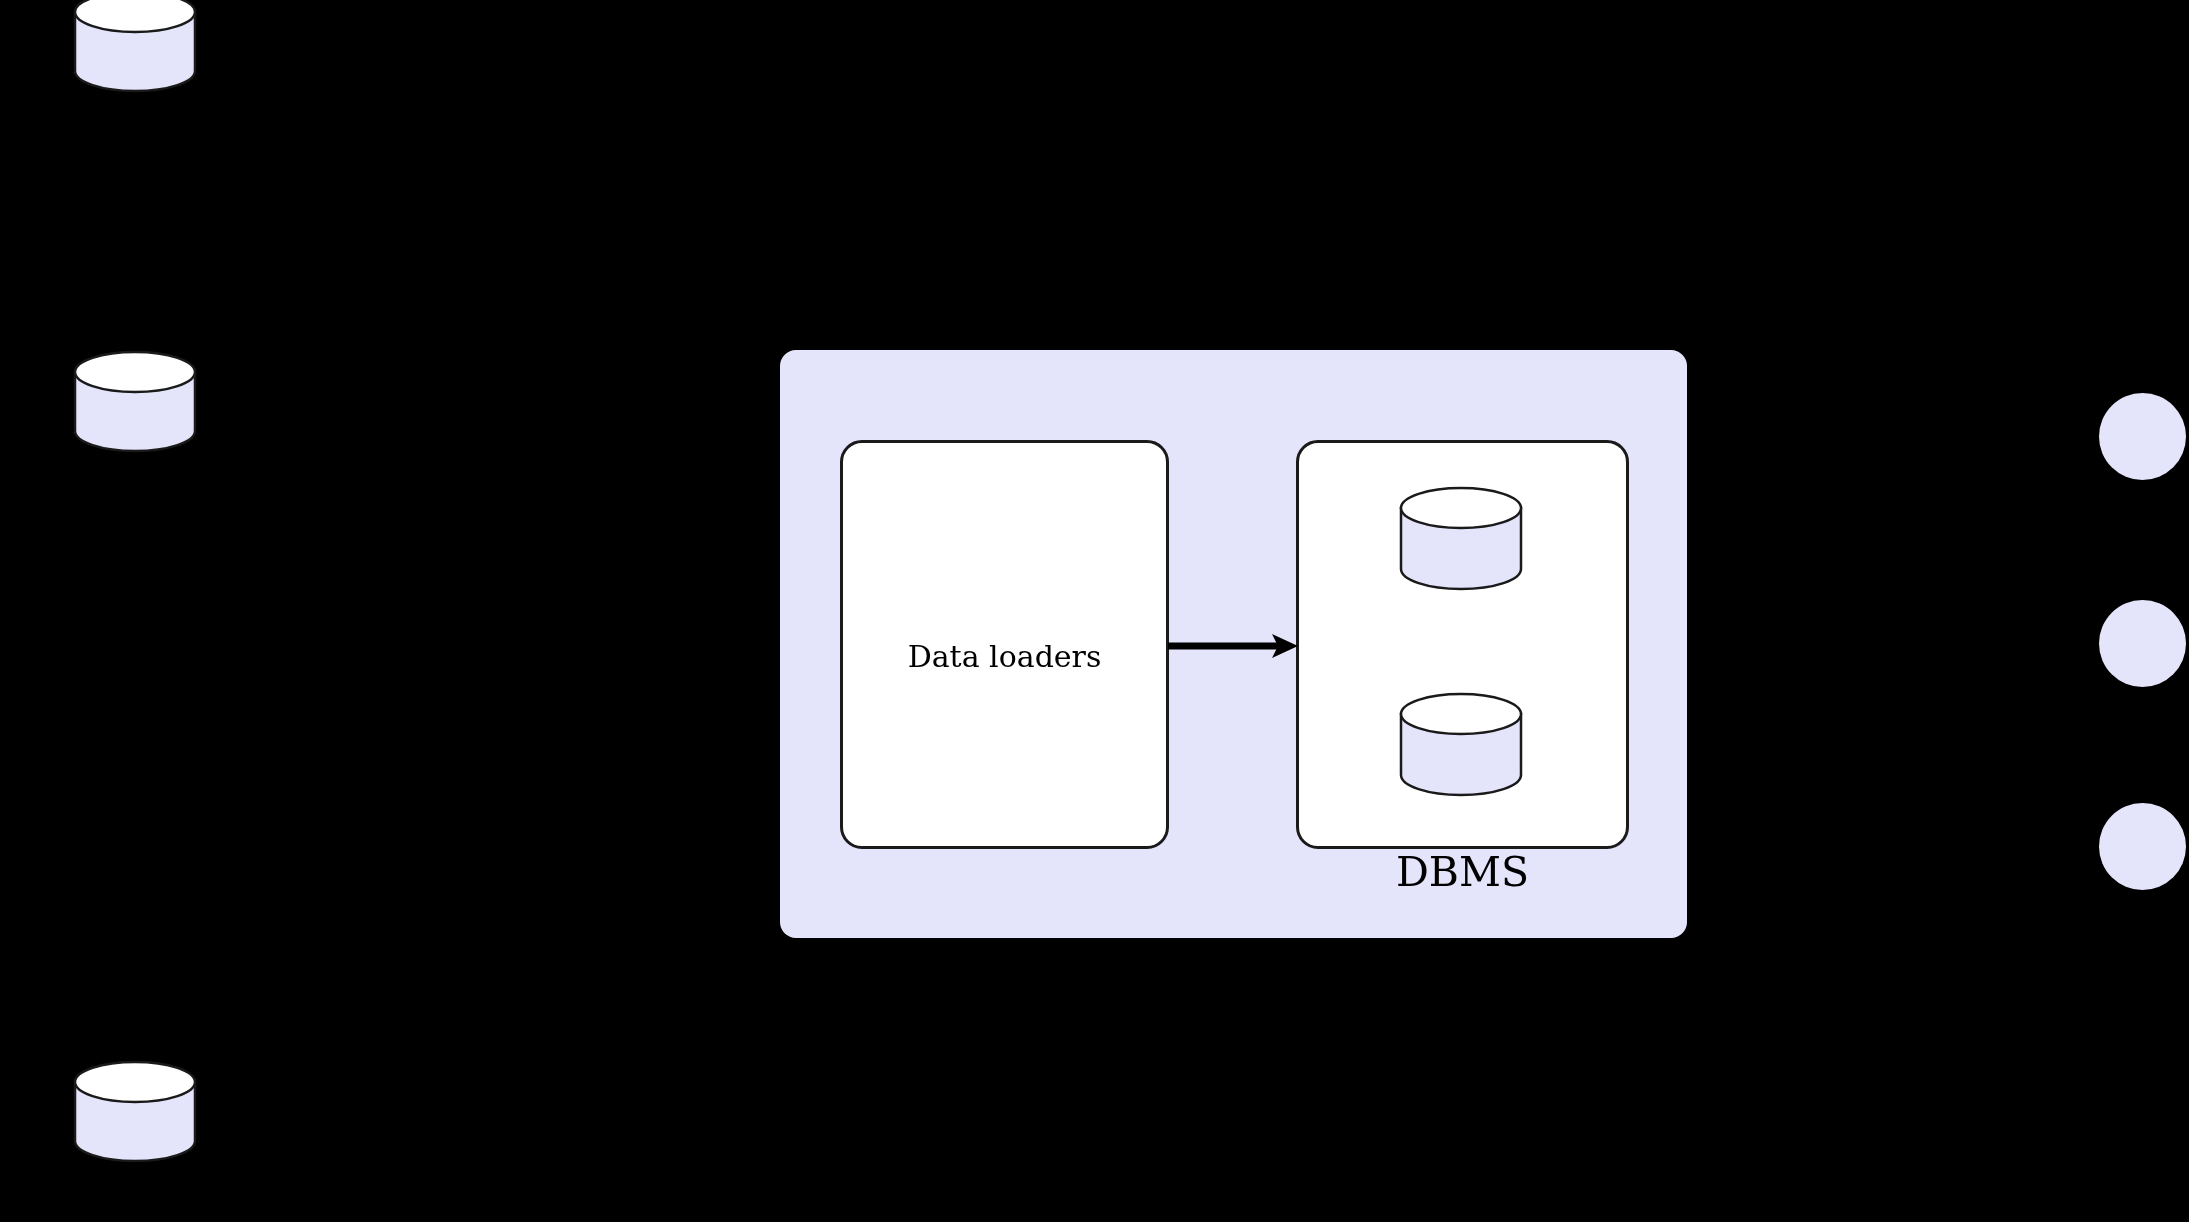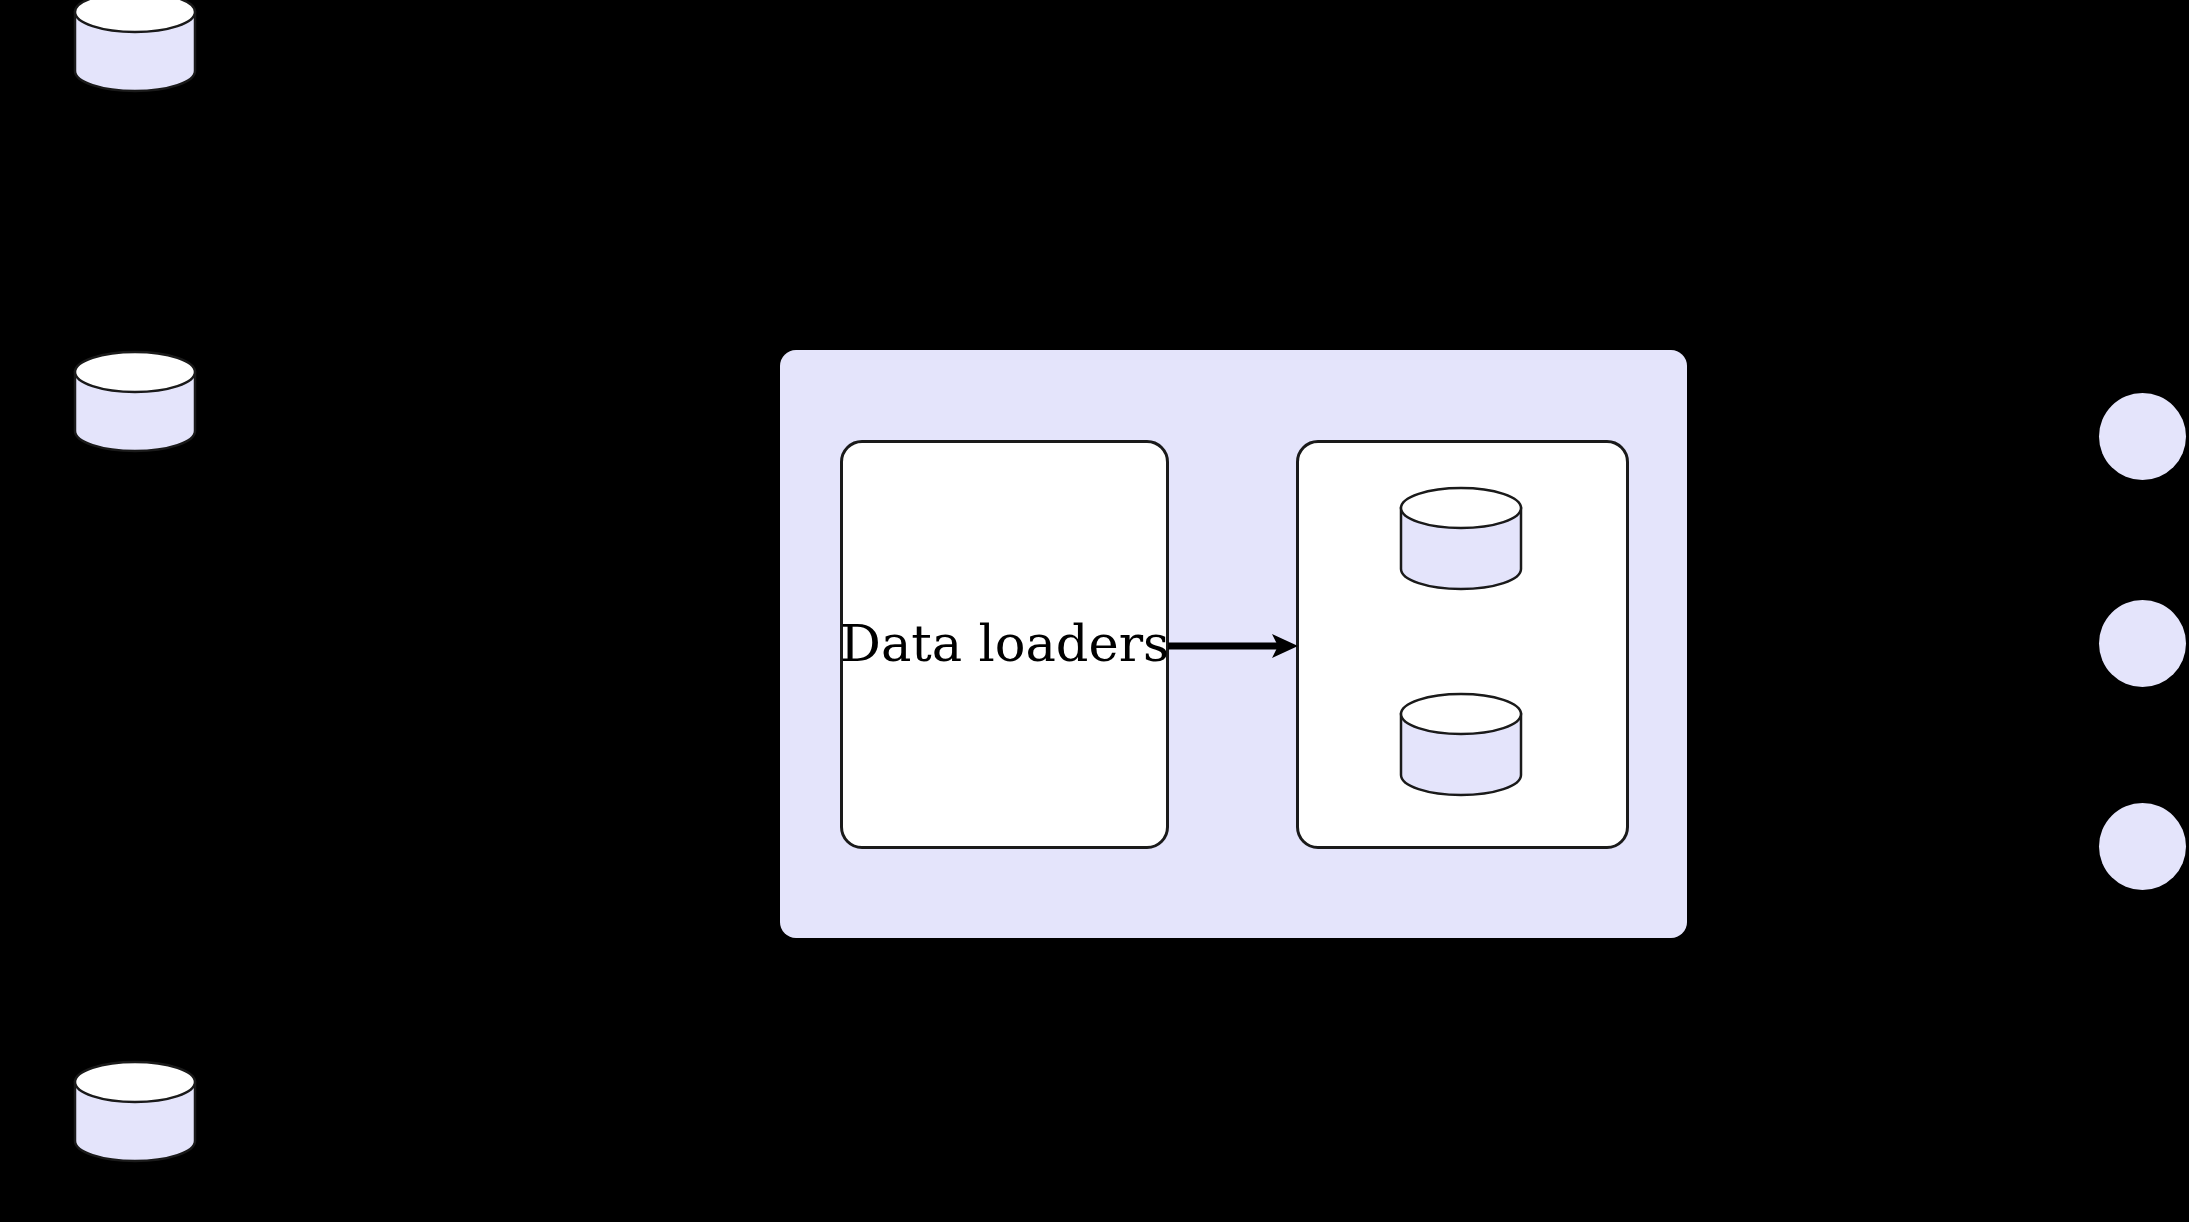--- a/index.html
+++ b/index.html
@@ -58,23 +58,24 @@
 
   
   .box-label {
     position: absolute;
     color: #000000;
     white-space: nowrap;
     line-height: 1;
   }
   .loaders-label {
     left: 840px;
-    top: 618px;
+    top: 642px;
     width: 329px;
-    font-size: 51px;
+    text-align: center;
+    font-size: 30px;
   }
   .dbms-label {
     left: 1296px;
     top: 852px;
     width: 333px;
     text-align: center;
     font-size: 41px;
   }
 
   
@@ -153,20 +154,21 @@
     </svg>
   </div>
 
   <div class="cylinder cyl-db-2">
     <svg width="122" height="102" viewBox="0 0 122 102" xmlns="http://www.w3.org/2000/svg">
       <path d="M1,20 L1,81 A60,20 0 0 0 121,81 L121,20 Z" fill="#e4e4fb" stroke="#1a1a1a" stroke-width="2.5"></path>
       <ellipse cx="61" cy="20" rx="60" ry="20" fill="#ffffff" stroke="#1a1a1a" stroke-width="2.5"></ellipse>
     </svg>
   </div>
 
+  <div class="box-label dbms-label">DBMS</div>
 
   <div class="arrow">
     <svg width="132" height="34" viewBox="0 0 132 34" xmlns="http://www.w3.org/2000/svg">
       <line x1="0" y1="17" x2="112" y2="17" stroke="#000000" stroke-width="7"></line>
       <path d="M130,17 L104,29 L110,17 L104,5 Z" fill="#000000"></path>
     </svg>
   </div>
 
   <div class="consumer-circle circle-1"></div>
   <div class="consumer-circle circle-2"></div>

